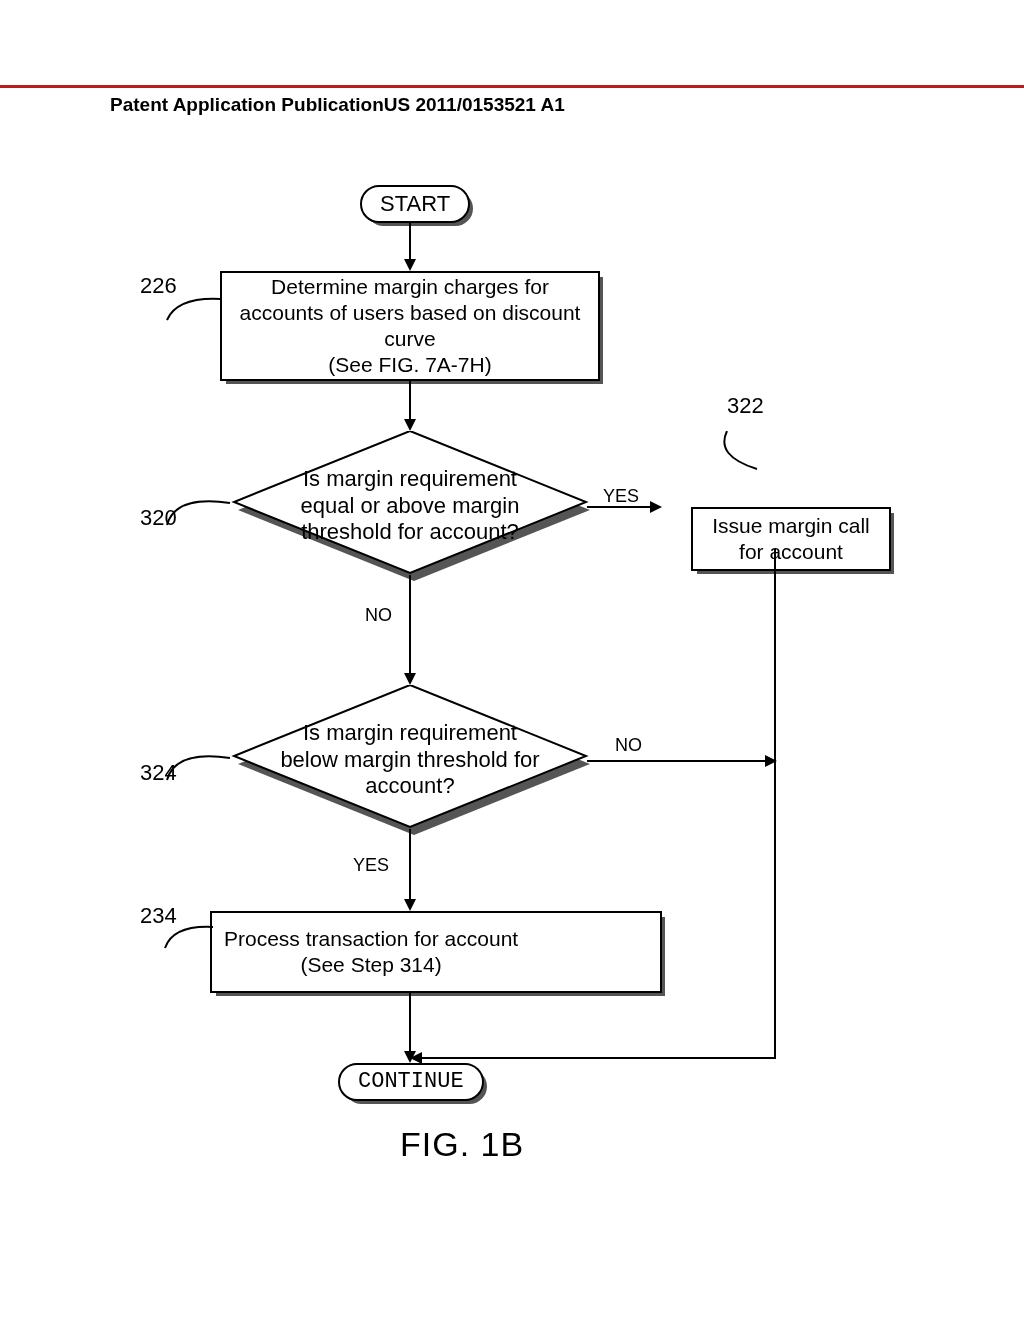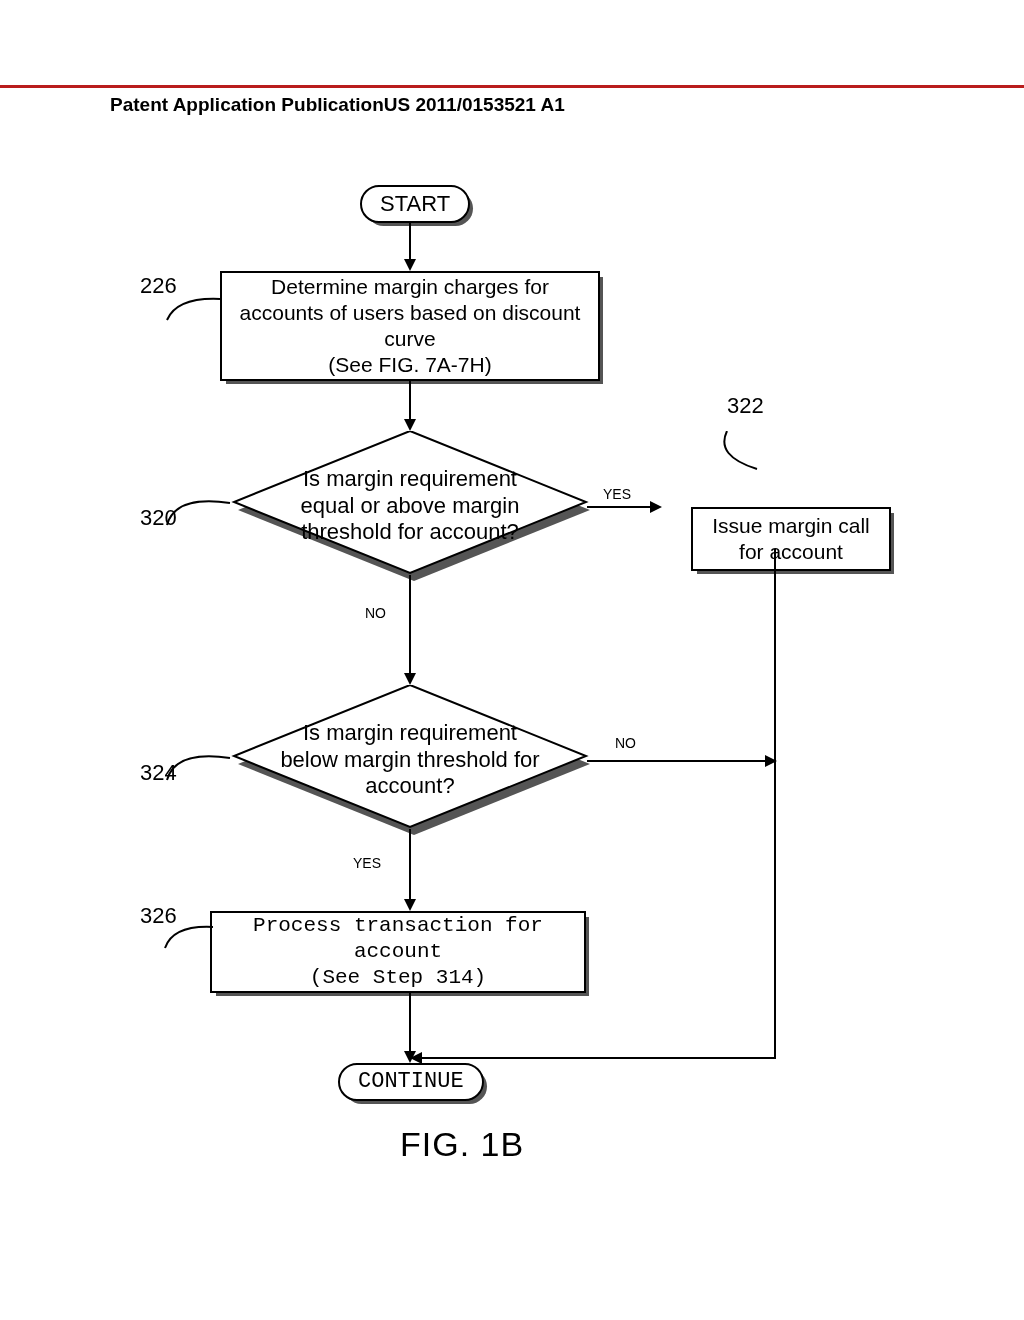--- a/index.html
+++ b/index.html
@@ -96,21 +96,21 @@
   
   .arrow { position: absolute; }
   .arrow svg { display: block; }
 
   
   .ref { position: absolute; font-size: 22px; }
   .lead { position: absolute; }
   .lead svg { display: block; }
 
   
-  .flowlbl { position: absolute; font-size: 14px; }
+  .flowlbl { position: absolute; font-size: 18px; }
 
   .figlabel {
     position: absolute;
     font-size: 34px;
     letter-spacing: 1px;
   }
 </style>
 </head>
 <body>
 
@@ -225,25 +225,25 @@
   </div>
 
   <div class="flowlbl" style="left:228px; top:670px;">YES</div>
   <div class="arrow" style="left:275px; top:644px;">
     <svg width="20" height="82">
       <line x1="10" y1="0" x2="10" y2="72" stroke="#000" stroke-width="2"></line>
       <polygon points="10,82 4,70 16,70" fill="#000"></polygon>
     </svg>
   </div>
 
-  <div class="proc" style="left:85px; top:726px; width:376px; height:82px;font-family:Liberation Mono, monospace;">
+  <div class="proc" style="left:85px; top:726px; width:452px; height:82px;">
     <span style="white-space:pre-line">Process transaction for account
 (See Step 314)</span>
   </div>
-  <div class="ref" style="left:15px; top:718px;">326</div>
+  <div class="ref" style="left:15px; top:718px;">234</div>
   <div class="lead" style="left:38px; top:738px;">
     <svg width="55" height="30">
         <path d="M2 25 Q 10 2 50 4" stroke="#000" stroke-width="2" fill="none"></path>
       </svg>
   </div>
 
   <div class="arrow" style="left:275px; top:808px;">
     <svg width="20" height="70">
       <line x1="10" y1="0" x2="10" y2="60" stroke="#000" stroke-width="2"></line>
       <polygon points="10,70 4,58 16,58" fill="#000"></polygon>

